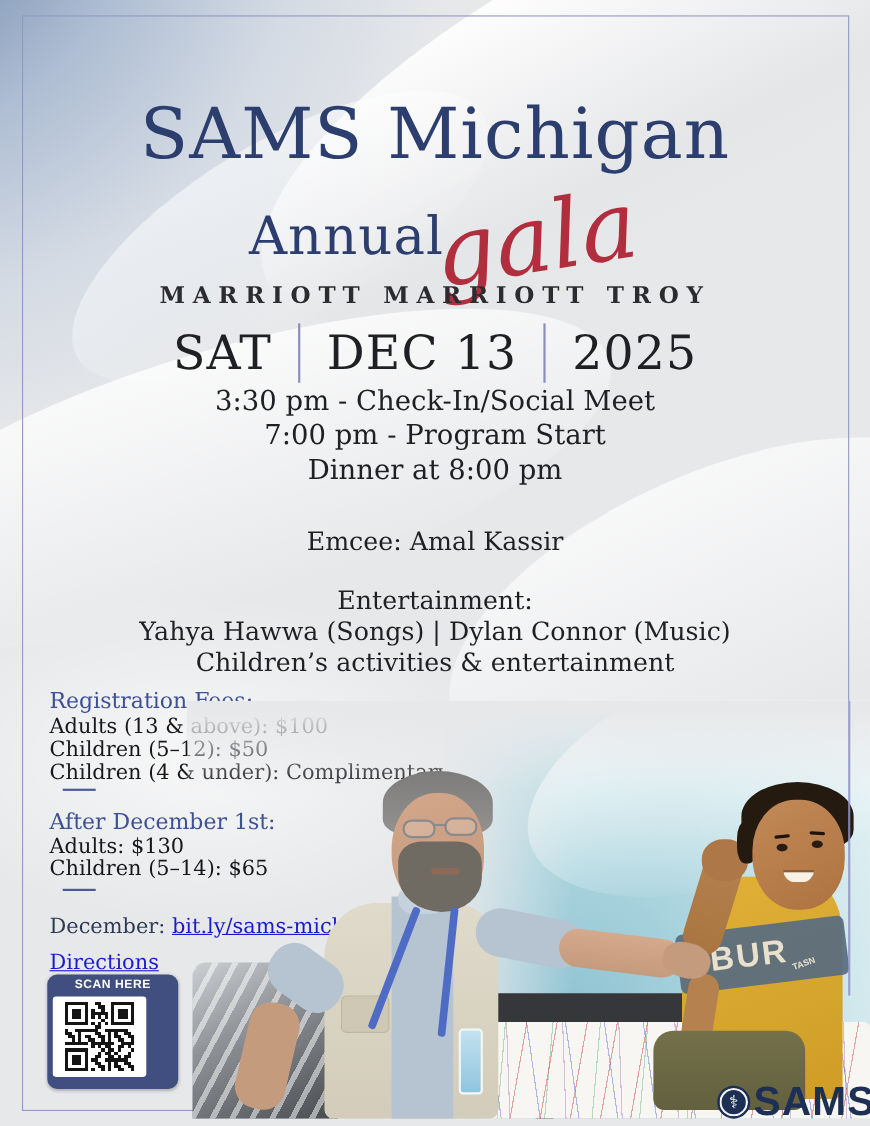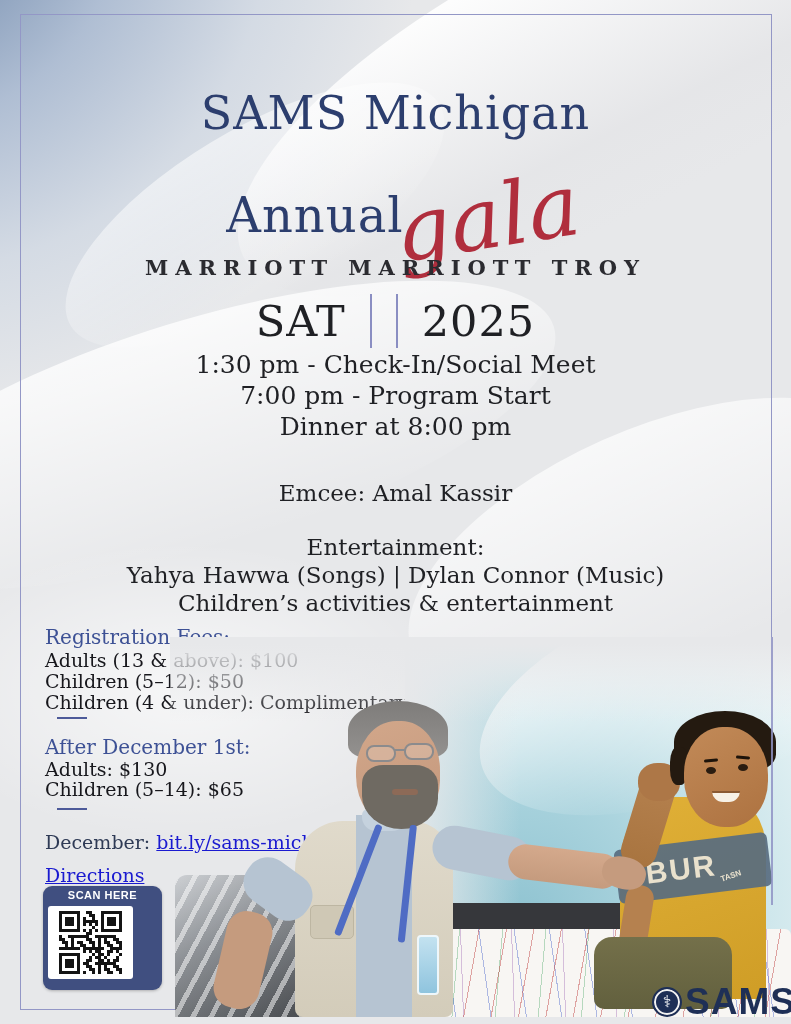--- a/index.html
+++ b/index.html
@@ -22,21 +22,21 @@
   .s4{ top:540px; left:-90px; width:540px; height:300px;
       background:radial-gradient(ellipse at center, rgba(255,255,255,.65) 0%, rgba(255,255,255,0) 70%); }
   .s5{ top:430px; right:-120px; width:520px; height:240px; transform:rotate(-24deg);
       background:linear-gradient(rgba(255,255,255,.7), rgba(255,255,255,0)); }
   .frame{ position:absolute; z-index:2; left:20px; top:14px; width:752px; height:996px;
       border:1.5px solid #9397c6; }
   .frame-right-overlay{ position:absolute; z-index:5; left:771px; top:637px; width:1.5px; height:268px;
       background:#8f93c4; opacity:.85; }
   
   .txt{ position:absolute; z-index:3; left:0; width:791px; text-align:center; color:#1f2024; }
-  .title1{ top:86px; font-size:46px; letter-spacing:1px; color:#2c3e6e; }
+  .title1{ top:86px; font-size:64px; letter-spacing:1px; color:#2c3e6e; }
   .title2{ top:152px; display:flex; justify-content:center; align-items:baseline; color:#2c3e6e; }
   .title2 .big{ font-size:48px; letter-spacing:1px; }
   .gala{ font-size:86px; font-style:italic; color:#b02e3d; display:inline-block;
       transform:rotate(-9deg) translateY(16px); margin:0 -12px; z-index:4; position:relative; }
   .venue{ top:255px; font-size:21px; font-weight:700; letter-spacing:7px; color:#2b2b30; }
   .daterow{ top:293px; display:flex; justify-content:center; align-items:center; gap:24px; height:56px; }
   .daterow .d{ font-size:43px; letter-spacing:1px; color:#1f2024; }
   .vdiv{ width:2px; height:54px; background:#8a8ec2; }
   .sched{ top:349px; font-size:25px; line-height:31px; }
   .emcee{ top:480px; font-size:23px; }
@@ -156,26 +156,27 @@
   <div class="txt title1">SAMS Michigan</div>
   <div class="txt title2">
     <span class="big">Annual</span>
     <span class="gala">gala</span>
   </div>
   <div class="txt venue">MARRIOTT MARRIOTT TROY</div>
 
   <div class="txt daterow">
     <span class="d">SAT</span>
     <span class="vdiv"></span>
+    <span class="d">DEC 13</span>
     <span class="vdiv"></span>
     <span class="d">2025</span>
   </div>
 
   <div class="txt sched">
-    <div>1:30 pm - Check-In/Social  Meet</div>
+    <div>3:30 pm - Check-In/Social  Meet</div>
     <div>7:00 pm - Program Start</div>
     <div>Dinner at 8:00 pm</div>
   </div>
 
   <div class="txt emcee">Emcee: Amal Kassir</div>
 
   <div class="txt ent">
     <div>Entertainment:</div>
     <div>Yahya Hawwa (Songs) | Dylan Connor (Music)</div>
     <div>Children’s activities &amp; entertainment</div>

